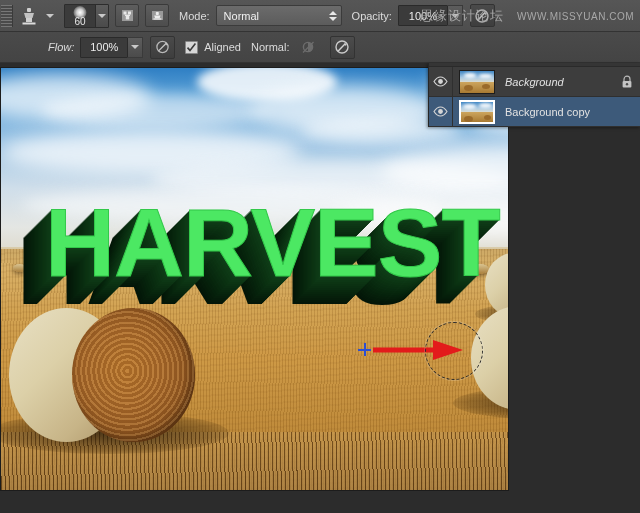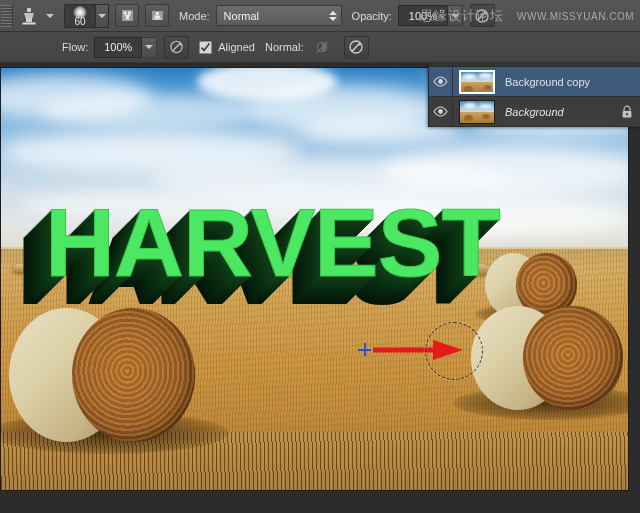--- a/index.html
+++ b/index.html
@@ -110,21 +110,21 @@
   .watermark {
     position: absolute; right: 6px; top: 7px; display: flex; align-items: baseline; gap: 13px;
     color: #9e9e9e; user-select: none;
   }
   .wm-cn { font-size: 13px; letter-spacing: 1px; color:#a5a5a5; font-family:"DejaVu Sans", sans-serif;}
   .wm-en { font-size: 10px; letter-spacing: .5px; color:#a8a8a8; }
 
   
   #doc-area { position: absolute; left:0; top:63px; width:640px; height:450px; background:#2c2c2c; }
   #canvas {
-    position: absolute; left: 0; top: 4px; width: 629px; height: 424px;
+    position: absolute; left: 0; top: 4px; width: 509px; height: 424px;
     overflow: hidden; border: 1px solid #1c1c1c; background:#6d28d9;
   }
 
   
   .sky {
     position:absolute; left:0; top:0; width:100%; height:46%;
     background: linear-gradient(to bottom, #2f7fc4 0%, #59a0d6 14%, #9cc4e4 38%, #cfdeea 62%, #e4e6e3 82%, #dcd6c4 100%);
   }
   .cloud { position:absolute; background:#fff; border-radius:50%; filter: blur(5px); opacity:.85;}
   .cloud.soft { filter: blur(9px); opacity:.7; }
@@ -332,21 +332,21 @@
     </div>
 
     <div class="watermark">
       <span class="wm-cn">思缘设计论坛</span>
       <span class="wm-en">WWW.MISSYUAN.COM</span>
     </div>
   </div>
 
   <div class="options-bar" id="optbar2">
     <div style="width:48px;"></div>
-    <span class="lbl" style="margin-left:14px;">Flow:</span>
+    <span class="lbl" style="margin-left:0;font-style:italic;">Flow:</span>
     <div class="field-group">
       <div class="numfield" style="min-width:48px;">100%</div>
       <div class="numdrop">
           <span class="caret-sm"></span>
         </div>
     </div>
     <div class="airbrush">
       <svg width="16" height="16" viewBox="0 0 16 16">
         <circle cx="7.5" cy="8" r="5.6" fill="none" stroke="#b8b8b8" stroke-width="1.3"></circle>
         <path d="M3.6 11.9L11.5 4" stroke="#c8c8c8" stroke-width="1.3"></path>
@@ -443,62 +443,62 @@
       </svg>
 
       <div class="brush-ring" style="left:424px; top:254px;"></div>
     </div>
   </div>
 
   <div id="layers-panel">
     <div class="panel-tabstrip"></div>
 
 
+    <div class="layer-row">
+      <div class="eye-cell">
+        <svg width="15" height="11" viewBox="0 0 15 11">
+          <path d="M1 5.5C3.2 2 6 1 7.5 1S11.8 2 14 5.5C11.8 9 9 10 7.5 10S3.2 9 1 5.5z" fill="none" stroke="#d6d6d6" stroke-width="1.1"></path>
+          <circle cx="7.5" cy="5.5" r="2.4" fill="#d6d6d6"></circle>
+        </svg>
+      </div>
+      <div class="thumb-wrap">
+        <div class="thumb">
+          <div class="t-sky"></div>
+          <div class="t-cloud" style="left:4px; top:2px; width:12px; height:5px;"></div>
+          <div class="t-cloud" style="left:19px; top:3px; width:13px; height:4px;"></div>
+          <div class="t-ground"></div>
+          <div class="t-bale" style="left:4px; top:14px; width:9px; height:6px;"></div>
+          <div class="t-bale" style="left:22px; top:13px; width:8px; height:5px;"></div>
+        </div>
+      </div>
+      <span class="layer-name italic">Background</span>
+      <div class="lock-cell">
+        <svg width="12" height="14" viewBox="0 0 12 14">
+          <path d="M3 6V4.2a3 3 0 016 0V6" fill="none" stroke="#b9b9b9" stroke-width="1.2"></path>
+          <rect x="1.6" y="6" width="8.8" height="6.6" rx="1" fill="#c4c4c4"></rect>
+          <circle cx="6" cy="9.3" r="1.2" fill="#4a4a4a"></circle>
+        </svg>
+      </div>
+    </div>
+
     <div class="layer-row selected">
       <div class="eye-cell">
         <svg width="15" height="11" viewBox="0 0 15 11">
           <path d="M1 5.5C3.2 2 6 1 7.5 1S11.8 2 14 5.5C11.8 9 9 10 7.5 10S3.2 9 1 5.5z" fill="none" stroke="#d6d6d6" stroke-width="1.1"></path>
           <circle cx="7.5" cy="5.5" r="2.4" fill="#d6d6d6"></circle>
         </svg>
       </div>
       <div class="thumb-wrap sel">
         <div class="thumb">
           <div class="t-sky"></div>
           <div class="t-cloud" style="left:2px; top:2px; width:13px; height:5px;"></div>
           <div class="t-cloud" style="left:18px; top:1px; width:13px; height:5px;"></div>
           <div class="t-ground"></div>
           <div class="t-bale" style="left:3px; top:14px; width:9px; height:6px;"></div>
           <div class="t-bale" style="left:23px; top:13px; width:7px; height:5px;"></div>
         </div>
       </div>
       <span class="layer-name">Background copy</span>
       <div class="lock-cell"></div>
     </div>
-
-    <div class="layer-row">
-      <div class="eye-cell">
-        <svg width="15" height="11" viewBox="0 0 15 11">
-          <path d="M1 5.5C3.2 2 6 1 7.5 1S11.8 2 14 5.5C11.8 9 9 10 7.5 10S3.2 9 1 5.5z" fill="none" stroke="#d6d6d6" stroke-width="1.1"></path>
-          <circle cx="7.5" cy="5.5" r="2.4" fill="#d6d6d6"></circle>
-        </svg>
-      </div>
-      <div class="thumb-wrap">
-        <div class="thumb">
-          <div class="t-sky"></div>
-          <div class="t-cloud" style="left:4px; top:2px; width:12px; height:5px;"></div>
-          <div class="t-cloud" style="left:19px; top:3px; width:13px; height:4px;"></div>
-          <div class="t-ground"></div>
-          <div class="t-bale" style="left:4px; top:14px; width:9px; height:6px;"></div>
-          <div class="t-bale" style="left:22px; top:13px; width:8px; height:5px;"></div>
-        </div>
-      </div>
-      <span class="layer-name italic">Background</span>
-      <div class="lock-cell">
-        <svg width="12" height="14" viewBox="0 0 12 14">
-          <path d="M3 6V4.2a3 3 0 016 0V6" fill="none" stroke="#b9b9b9" stroke-width="1.2"></path>
-          <rect x="1.6" y="6" width="8.8" height="6.6" rx="1" fill="#c4c4c4"></rect>
-          <circle cx="6" cy="9.3" r="1.2" fill="#4a4a4a"></circle>
-        </svg>
-      </div>
-    </div>
   </div>
 
 </div>
 
 </body></html>

